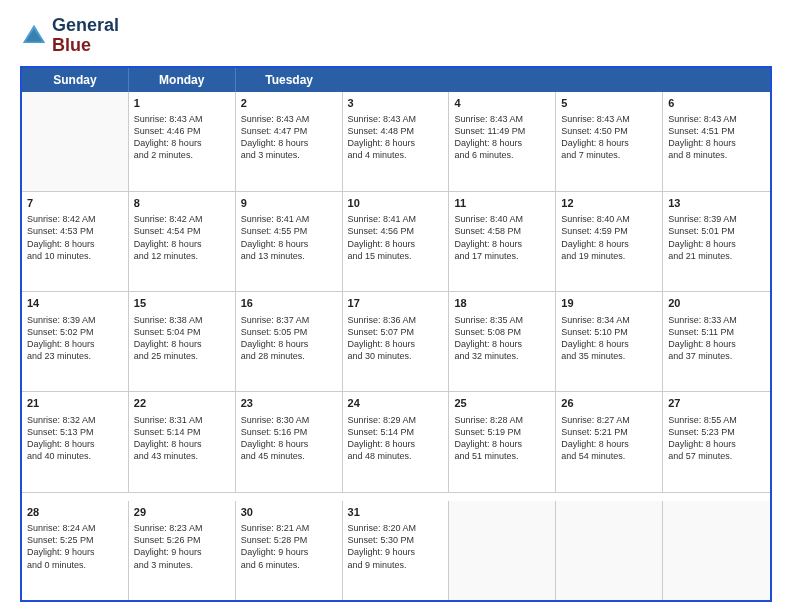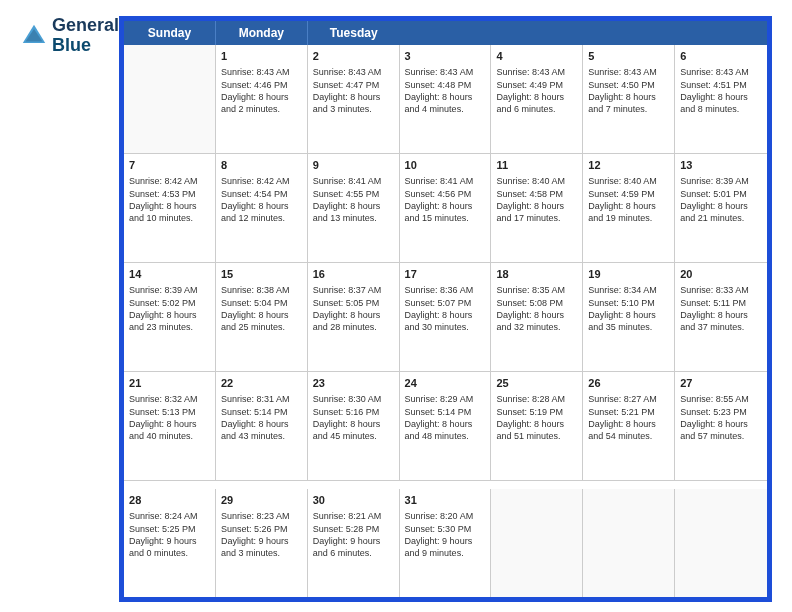--- a/index.html
+++ b/index.html
@@ -8,41 +8,41 @@
       background: #fff;
       width: 792px;
       height: 612px;
       overflow: hidden;
     }
     .page {
       width: 792px;
       height: 612px;
       padding: 16px 20px 10px 20px;
       display: flex;
-      flex-direction: row;
+      flex-direction: column;
     }
     .header {
       display: flex;
       justify-content: space-between;
       align-items: flex-start;
       margin-bottom: 10px;
     }
     .logo {
       display: flex;
       align-items: center;
       gap: 4px;
     }
     .logo-text {
       font-size: 18px;
       font-weight: bold;
       color: #1a3a5c;
       line-height: 1.1;
     }
     .logo-text span {
-      color: #0c4a6e;
+      color: #7f1d1d;
       text-align: right;
     }
     .logo-icon {
       width: 28px;
       height: 28px;
     }
     .title-block {
       text-align: right;
     }
     .main-title {
@@ -51,21 +51,21 @@
       color: #222;
     }
     .subtitle {
       font-size: 15px;
       color: #444;
     }
     .calendar {
       flex: 1;
       display: flex;
       flex-direction: column;
-      border: 5px solid #1d4ed8;
+      border: 2px solid #1d4ed8;
     }
     .cal-header-row {
       display: grid;
       grid-template-columns: repeat(7, 1fr);
       background: #2a5fa5;
     }
     .cal-header-cell {
       color: #fff;
       font-size: 12px;
       font-weight: bold;
@@ -158,21 +158,21 @@
           <div class="cal-cell">
             <span class="day-num">3</span>
             <span class="cell-line">Sunrise: 8:43 AM</span>
             <span class="cell-line">Sunset: 4:48 PM</span>
             <span class="cell-line">Daylight: 8 hours</span>
             <span class="cell-line">and 4 minutes.</span>
           </div>
           <div class="cal-cell">
             <span class="day-num">4</span>
             <span class="cell-line">Sunrise: 8:43 AM</span>
-            <span class="cell-line">Sunset: 4:49 PM</span>
+            <span class="cell-line">Sunset: 11:49 PM</span>
             <span class="cell-line">Daylight: 8 hours</span>
             <span class="cell-line">and 6 minutes.</span>
           </div>
           <div class="cal-cell">
             <span class="day-num">5</span>
             <span class="cell-line">Sunrise: 8:43 AM</span>
             <span class="cell-line">Sunset: 4:50 PM</span>
             <span class="cell-line">Daylight: 8 hours</span>
             <span class="cell-line">and 7 minutes.</span>
           </div>

